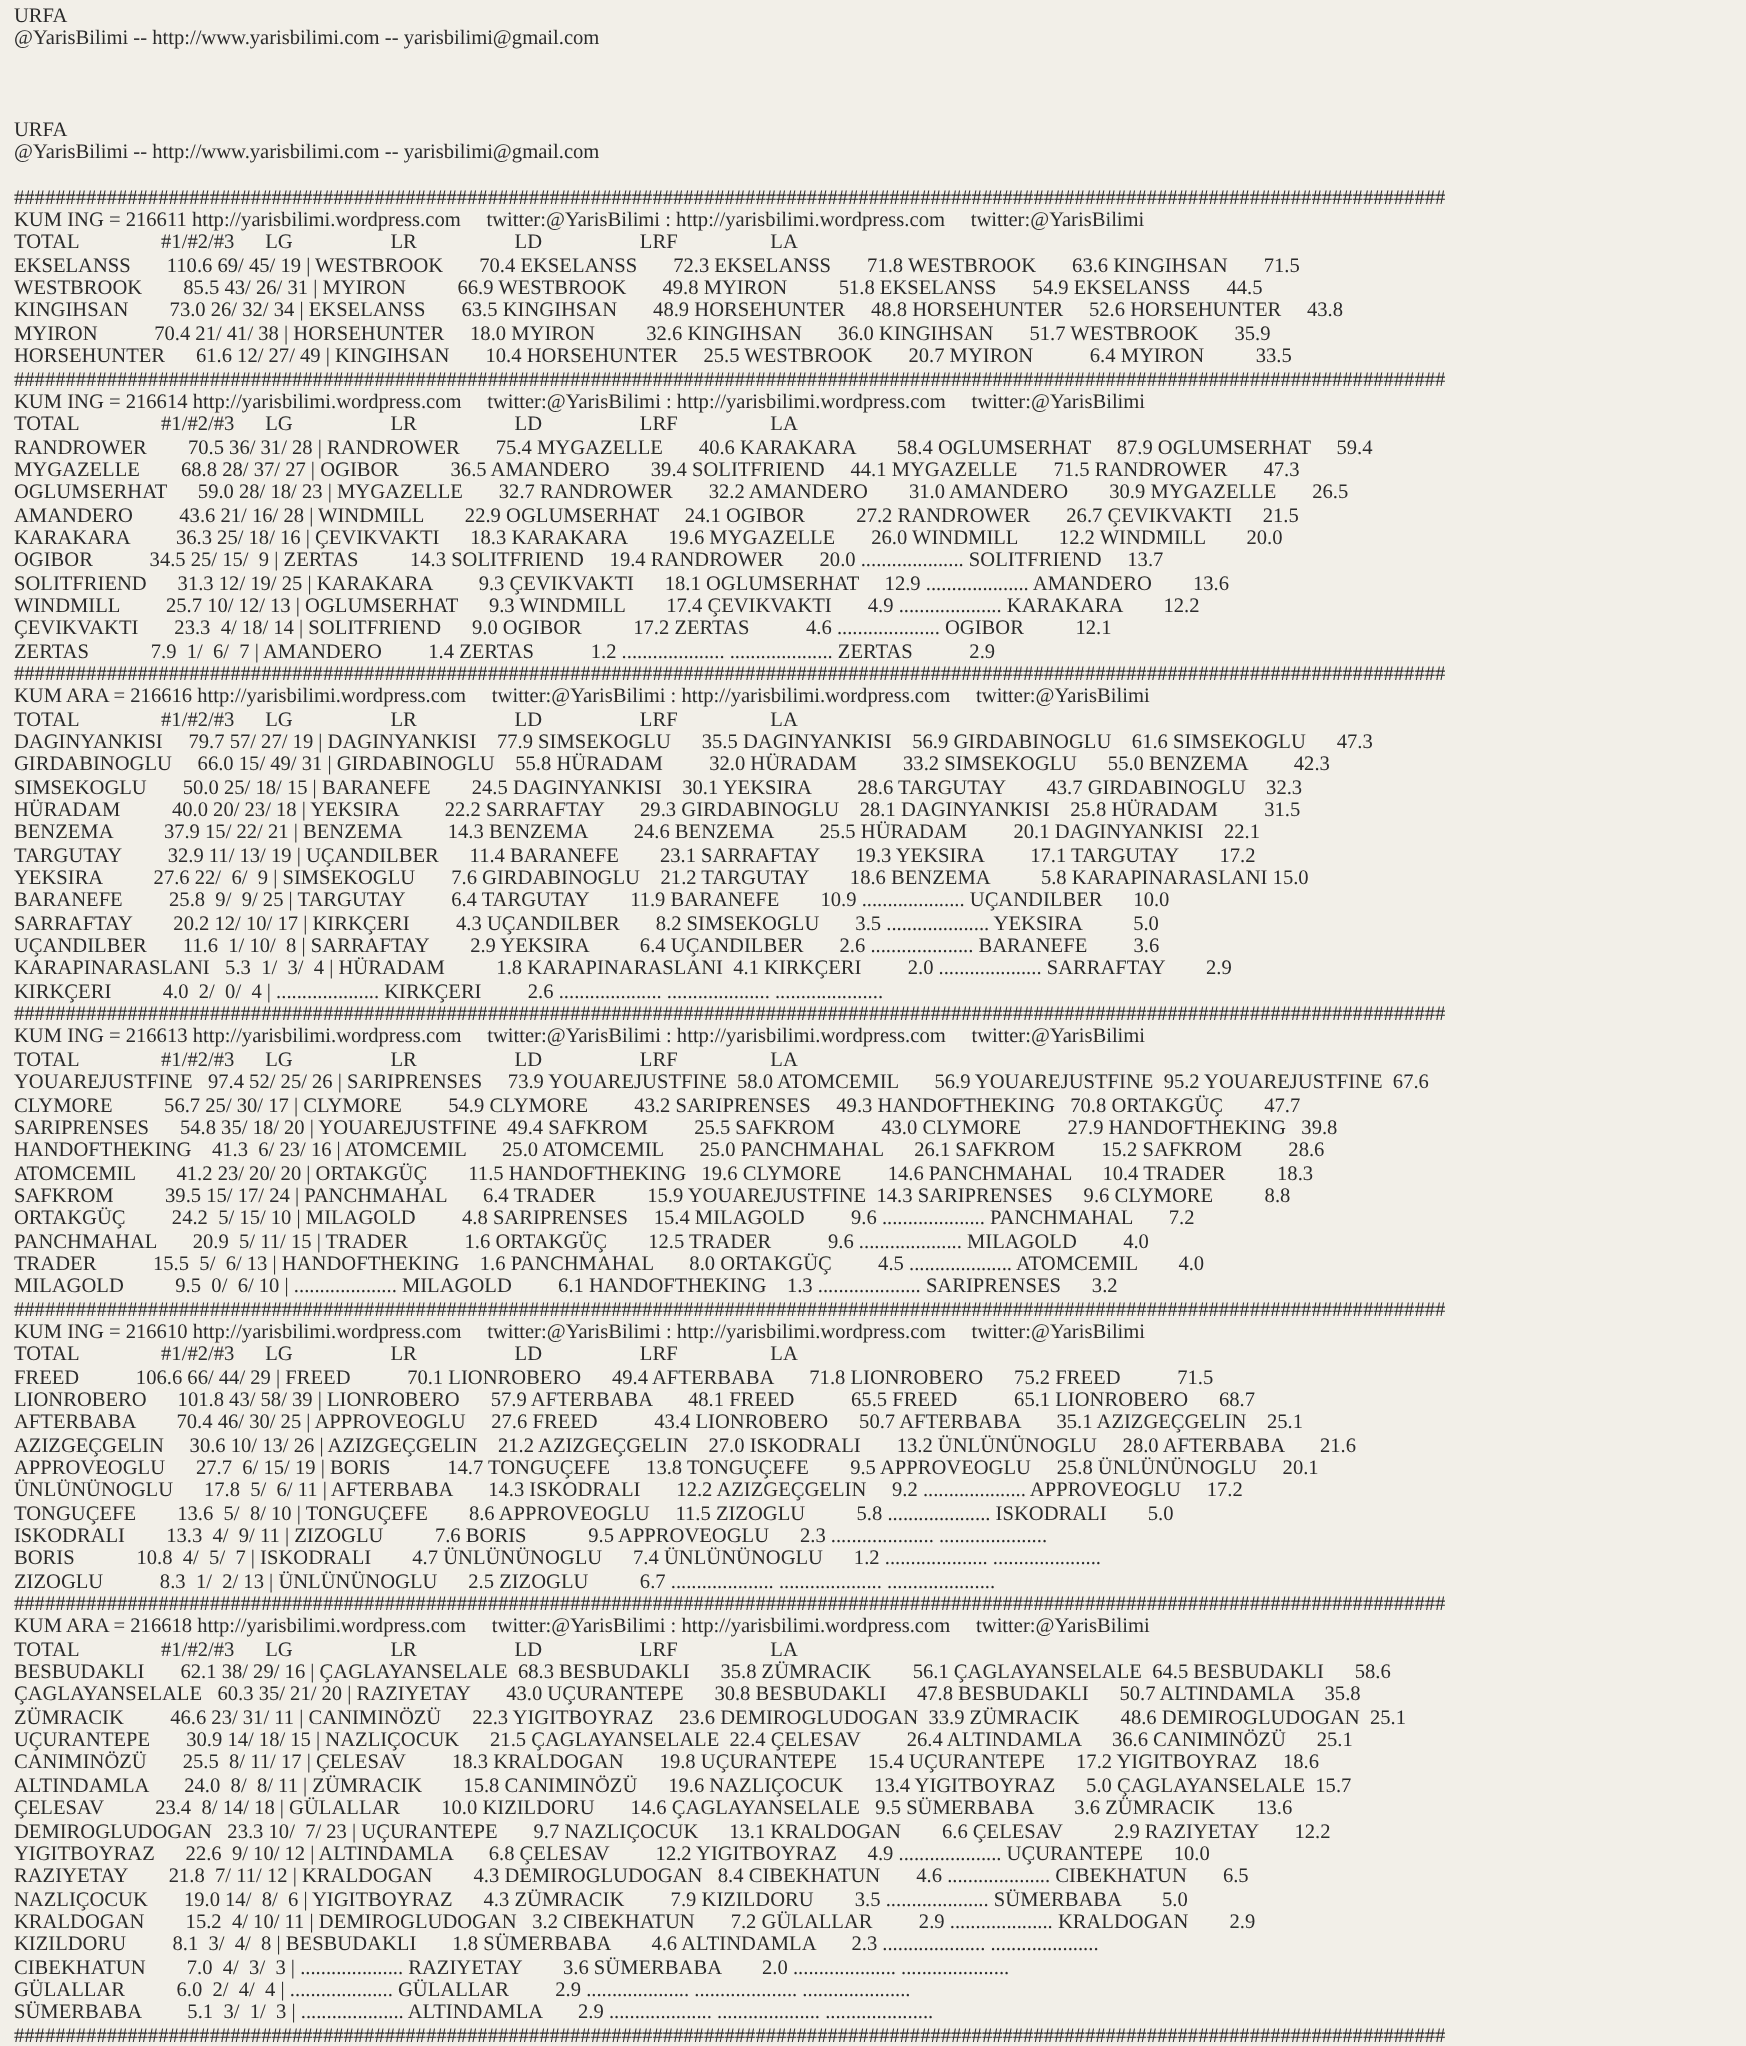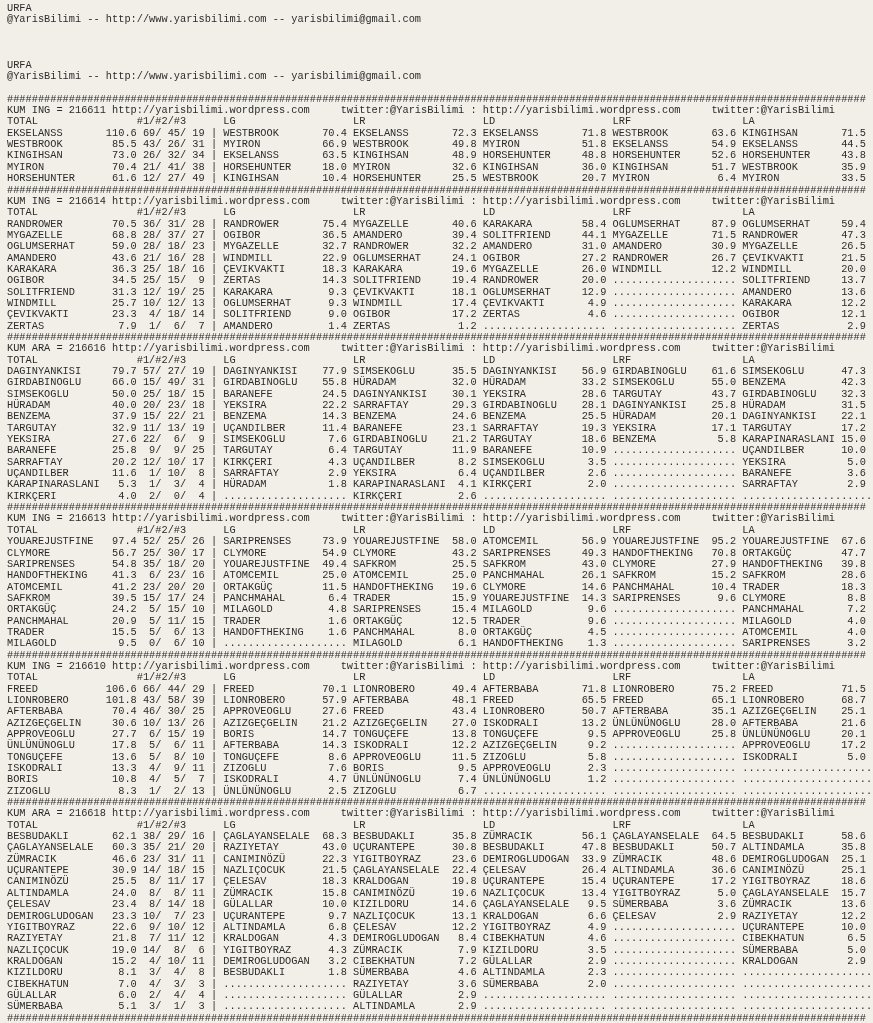--- a/index.html
+++ b/index.html
@@ -1,20 +1,20 @@
 <!DOCTYPE html>
 <html><head>
 <meta charset="utf-8">
 <style>
   html,body{margin:0;padding:0}
   body{width:873px;height:1023px;background:#f2efe8;overflow:hidden}
   .page{padding:3px 0 0 7px}
   pre.mono{
     margin:0;
-    font-family:Liberation Mono, monospace;
+    font-family:Liberation Serif, serif;
     font-size:10.3px;
     line-height:11.35px;
     color:#2b2b2b;
     white-space:pre;
   }
   .sp1{height:11.35px}
   .sp3{height:34.05px}
 </style>
 </head>
 <body>

